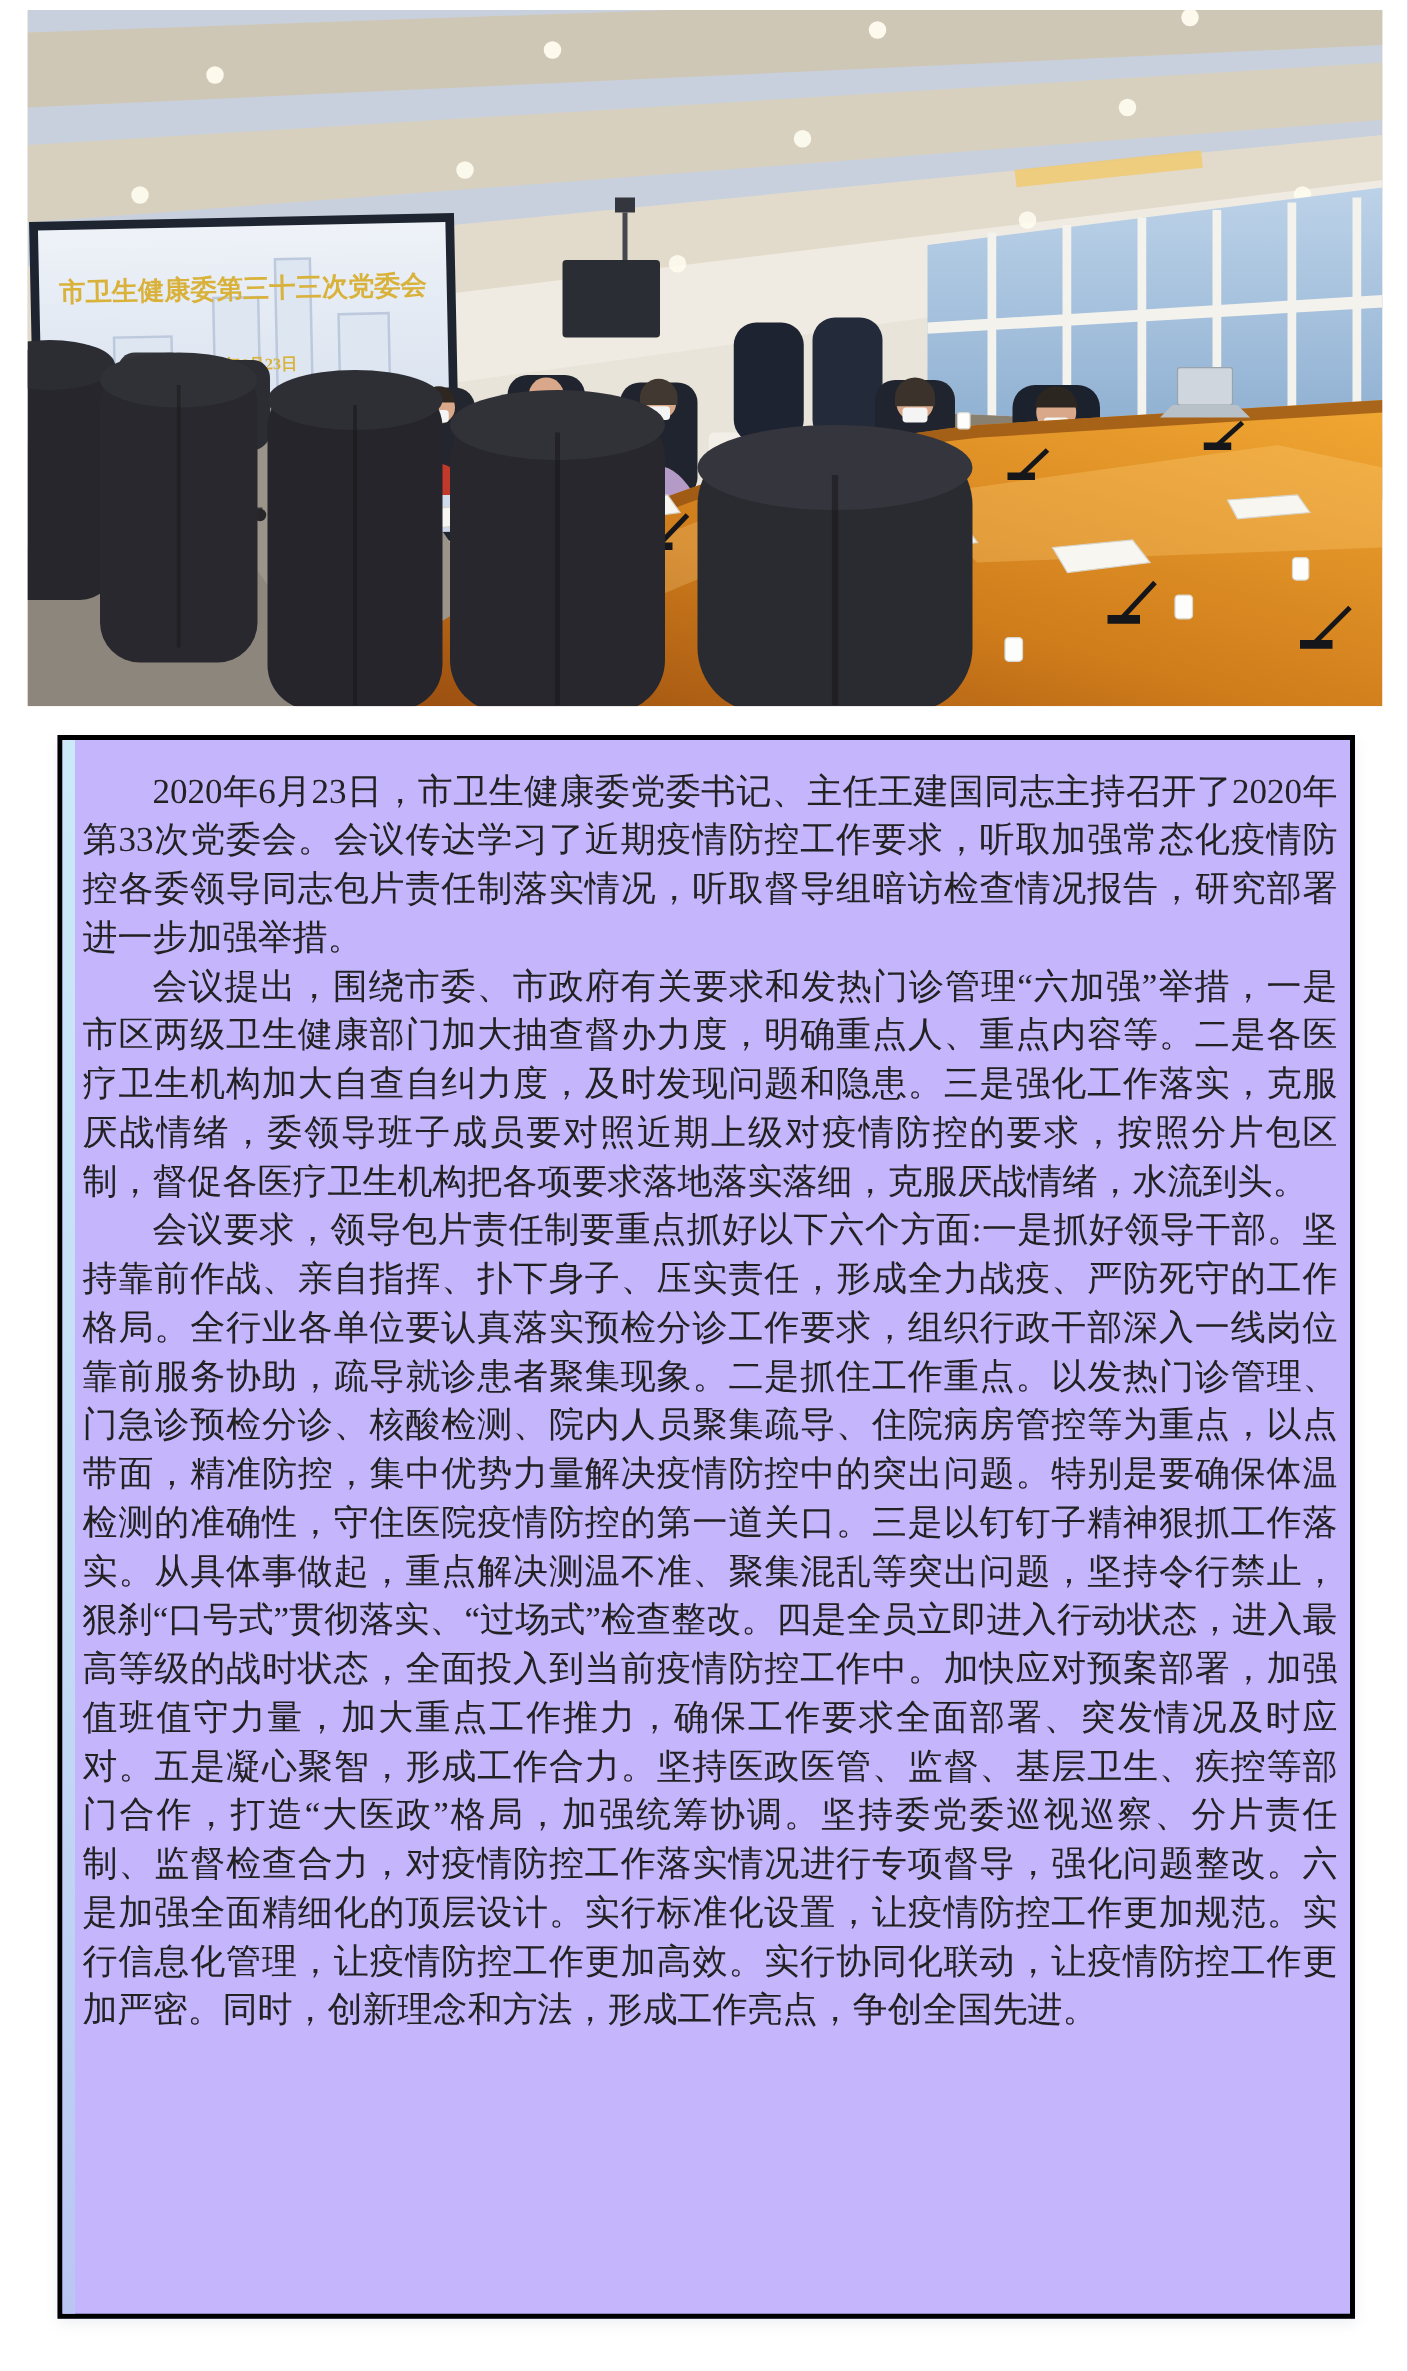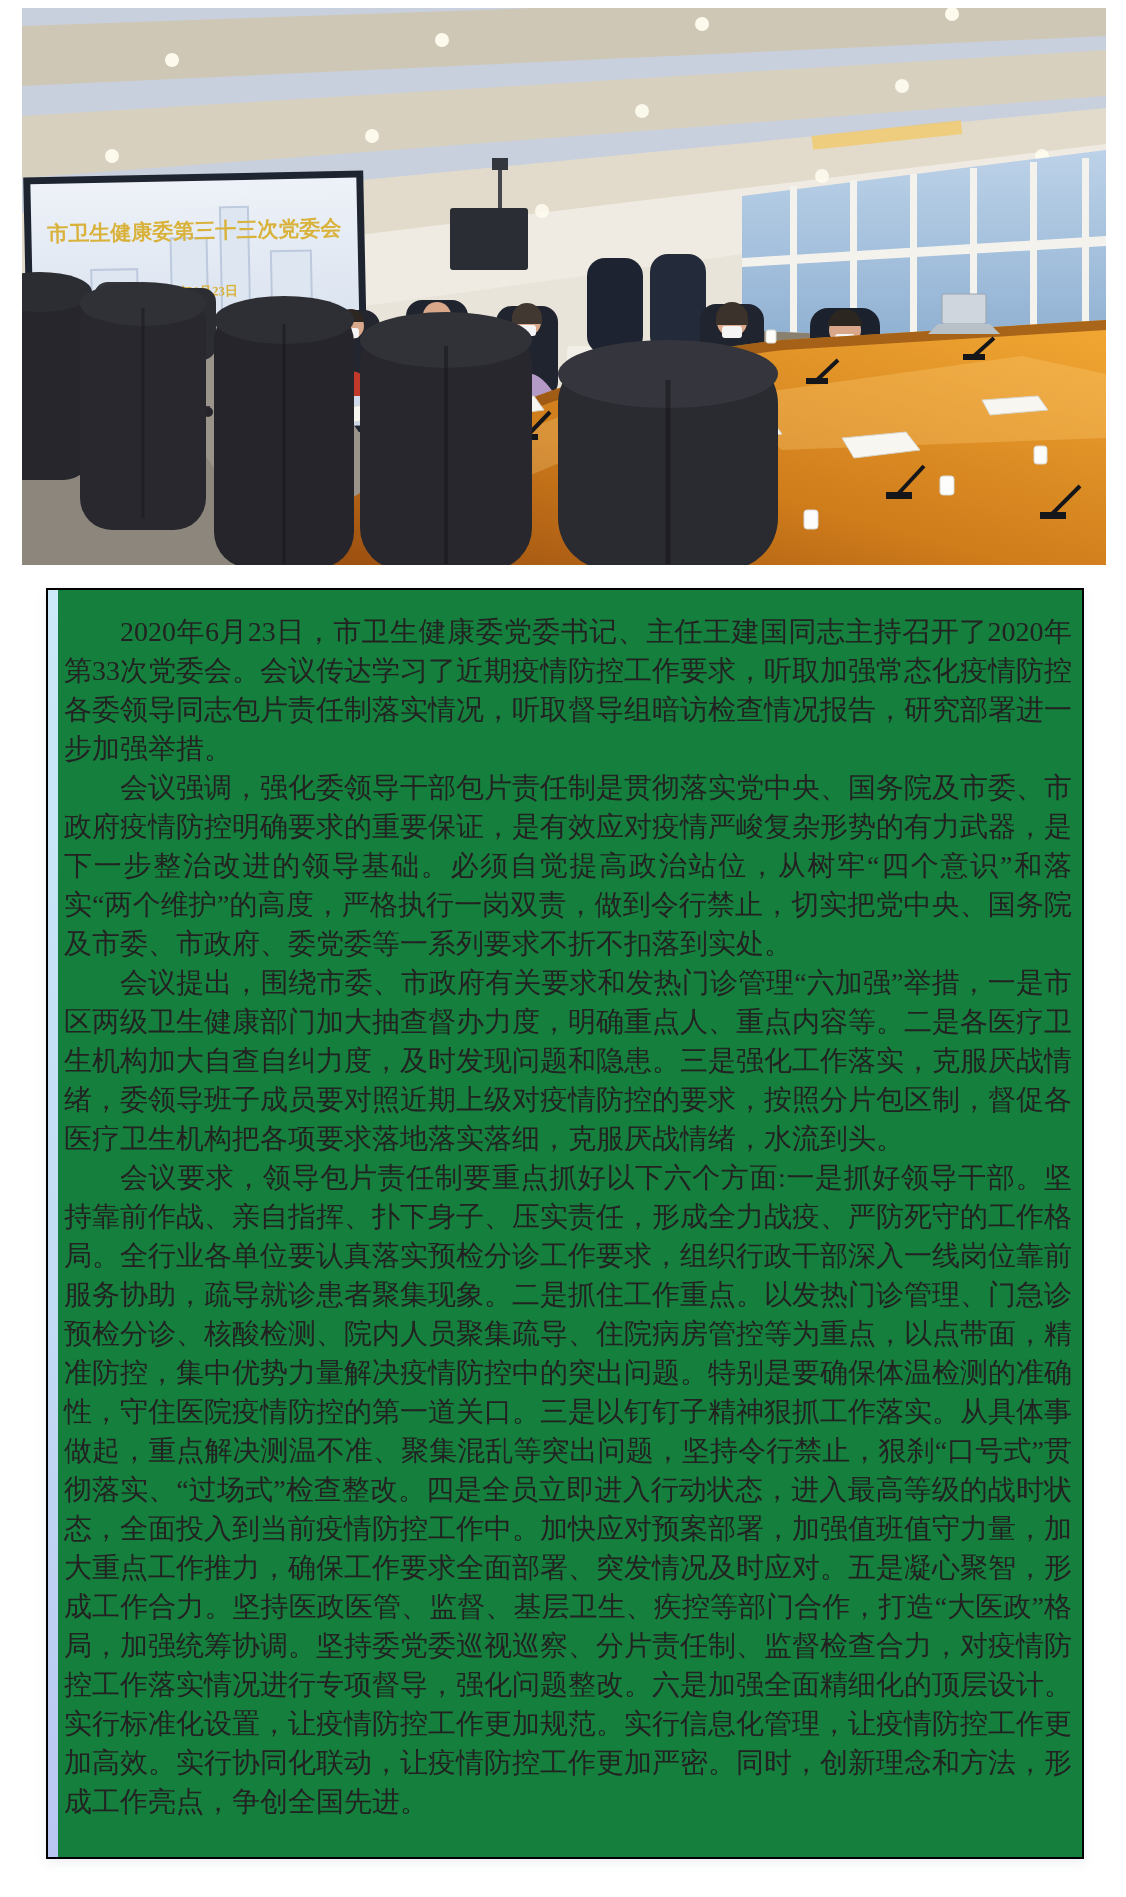--- a/index.html
+++ b/index.html
@@ -8,21 +8,21 @@
     background:#ffffff;
     font-family:"Liberation Serif","DejaVu Serif",serif;
   }
   .photo{
     position:absolute;left:22px;top:8px;width:1084px;height:557px;
     margin:0;overflow:hidden;background:#e9e4da;
   }
   .photo svg{display:block;width:100%;height:100%;}
   .card{
     position:absolute;left:46px;top:588px;width:1038px;min-height:1267px;
-    background:#15803d;border:2px solid #000000;box-sizing:border-box;
+    background:#c4b5fd;border:4px solid #000000;box-sizing:border-box;
     box-shadow:0 4px 10px rgba(120,130,160,0.12);
   }
   .accent-bar{
     position:absolute;left:0;top:0;bottom:0;width:10px;
     background:linear-gradient(180deg,#cbe9f8 0%,#c3dcf5 55%,#b9c6f2 100%);
   }
   .content{
     margin-left:10px;
     padding:22px 10px 36px 6px;
     font-size:28px;line-height:39px;color:#222;
@@ -270,17 +270,16 @@
         <line x1="646" y1="372" x2="646" y2="556" stroke="#141418" stroke-width="5" opacity="0.5"></line>
       </g>
     </g>
   </svg>
 </figure>
 
 <section class="card">
   <div class="accent-bar"></div>
   <div class="content" id="paragraphs">
       <p class="para"><span>2020年6月23日，市卫生健康委党委书记、主任王建国同志主持召开了2020年第33次党委会。会议传达学习了近期疫情防控工作要求，听取加强常态化疫情防控各委领导同志包片责任制落实情况，听取督导组暗访检查情况报告，研究部署进一步加强举措。</span></p>
-      <p class="para"><span>会议强调，强化委领导干部包片责任制是贯彻落实党中央、国务院及市委、市政府疫情防控明确要求的重要保证，是有效应对疫情严峻复杂形势的有力武器，是下一步整治改进的领导基础。必须自觉提高政治站位，从树牢“四个意识”和落实“两个维护”的高度，严格执行一岗双责，做到令行禁止，切实把党中央、国务院及市委、市政府、委党委等一系列要求不折不扣落到实处。</span></p>
       <p class="para"><span>会议提出，围绕市委、市政府有关要求和发热门诊管理“六加强”举措，一是市区两级卫生健康部门加大抽查督办力度，明确重点人、重点内容等。二是各医疗卫生机构加大自查自纠力度，及时发现问题和隐患。三是强化工作落实，克服厌战情绪，委领导班子成员要对照近期上级对疫情防控的要求，按照分片包区制，督促各医疗卫生机构把各项要求落地落实落细，克服厌战情绪，水流到头。</span></p>
       <p class="para"><span>会议要求，领导包片责任制要重点抓好以下六个方面:</span><span class="b">一是抓好领导干部。</span><span>坚持靠前作战、亲自指挥、扑下身子、压实责任，形成全力战疫、严防死守的工作格局。全行业各单位要认真落实预检分诊工作要求，组织行政干部深入一线岗位靠前服务协助，疏导就诊患者聚集现象。</span><span class="b">二是抓住工作重点。</span><span>以发热门诊管理、门急诊预检分诊、核酸检测、院内人员聚集疏导、住院病房管控等为重点，以点带面，精准防控，集中优势力量解决疫情防控中的突出问题。特别是要确保体温检测的准确性，守住医院疫情防控的第一道关口。</span><span class="b">三是以钉钉子精神狠抓工作落实。</span><span>从具体事做起，重点解决测温不准、聚集混乱等突出问题，坚持令行禁止，狠刹“口号式”贯彻落实、“过场式”检查整改。</span><span class="b">四是全员立即进入行动状态，进入最高等级的战时状态，全面投入到当前疫情防控工作中。</span><span>加快应对预案部署，加强值班值守力量，加大重点工作推力，确保工作要求全面部署、突发情况及时应对。</span><span class="b">五是凝心聚智，形成工作合力。</span><span>坚持医政医管、监督、基层卫生、疾控等部门合作，打造“大医政”格局，加强统筹协调。坚持委党委巡视巡察、分片责任制、监督检查合力，对疫情防控工作落实情况进行专项督导，强化问题整改。</span><span class="b">六是加强全面精细化的顶层设计。</span><span>实行标准化设置，让疫情防控工作更加规范。实行信息化管理，让疫情防控工作更加高效。实行协同化联动，让疫情防控工作更加严密。同时，创新理念和方法，形成工作亮点，争创全国先进。</span></p>
     </div>
 </section>
 
 </body></html>

